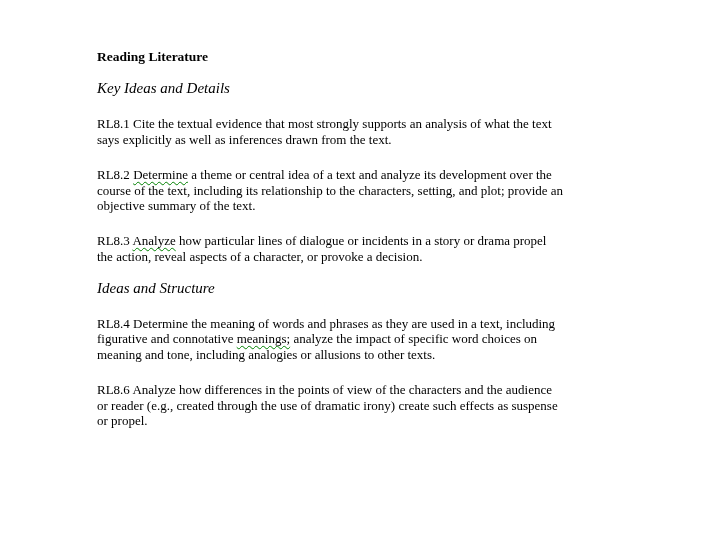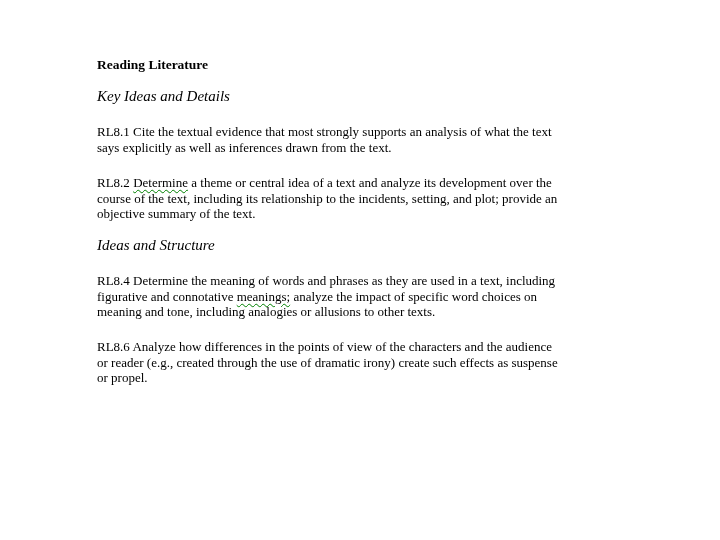--- a/index.html
+++ b/index.html
@@ -11,21 +11,21 @@
     height: 540px;
     background: #ffffff;
     overflow: hidden;
     position: relative;
     font-family: "Liberation Serif", "DejaVu Serif", serif;
     color: #000000;
   }
   .page {
     position: absolute;
     left: 97px;
-    top: 57px;
+    top: 49px;
     width: 560px;
   }
   .page > * { margin: 0; padding: 0; }
   .page > * + * { margin-top: 16.5px; }
 
   .doc-title {
     font-size: 13.5px;
     line-height: 15.4px;
     font-weight: bold;
     font-style: normal;
@@ -60,23 +60,25 @@
 <div class="page">
 
   <h1 class="doc-title">Reading Literature</h1>
 
   <h2 class="sec-heading">Key Ideas and Details</h2>
 
   <p class="std"><span>RL8.1 Cite the textual evidence that most strongly supports an analysis of what the text
 says explicitly as well as inferences drawn from the text.</span></p>
 
   <p class="std"><span>RL8.2 </span><span class="squiggle">Determine</span><span> a theme or central idea of a text and analyze its development over the
-course of the text, including its relationship to the incidents, setting, and plot; provide an
+course of the text, including its relationship to the characters, setting, and plot; provide an
 objective summary of the text.</span></p>
 
+  <p class="std"><span>RL8.3 </span><span class="squiggle">Analyze</span><span> how particular lines of dialogue or incidents in a story or drama propel
+the action, reveal aspects of a character, or provoke a decision.</span></p>
 
   <h2 class="sec-heading">Ideas and Structure</h2>
 
   <p class="std"><span>RL8.4 Determine the meaning of words and phrases as they are used in a text, including
 figurative and connotative </span><span class="squiggle">meanings;</span><span> analyze the impact of specific word choices on
 meaning and tone, including analogies or allusions to other texts.</span></p>
 
 
   <p class="std"><span>RL8.6 Analyze how differences in the points of view of the characters and the audience
 or reader (e.g., created through the use of dramatic irony) create such effects as suspense

